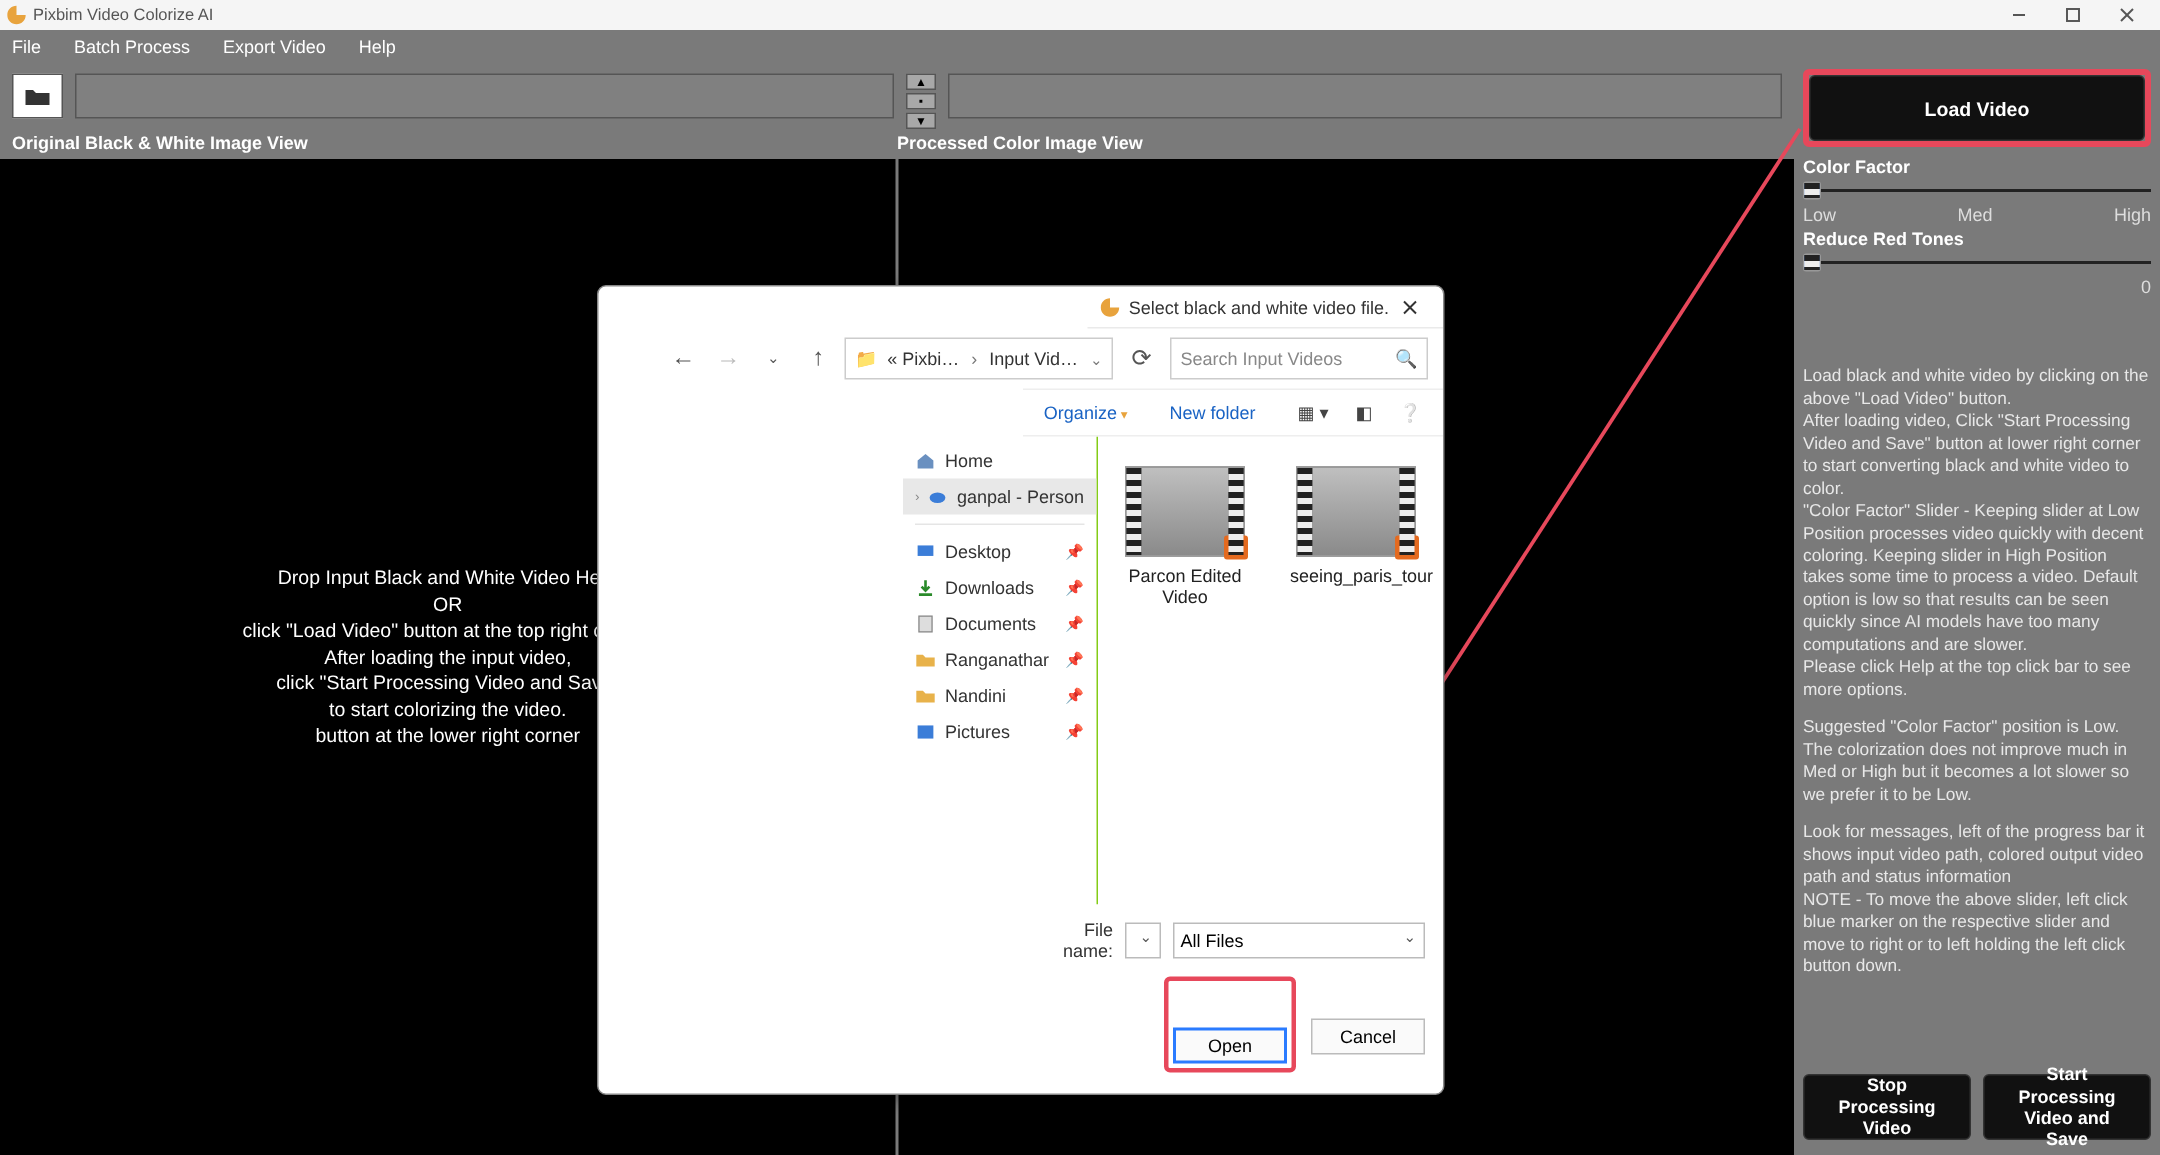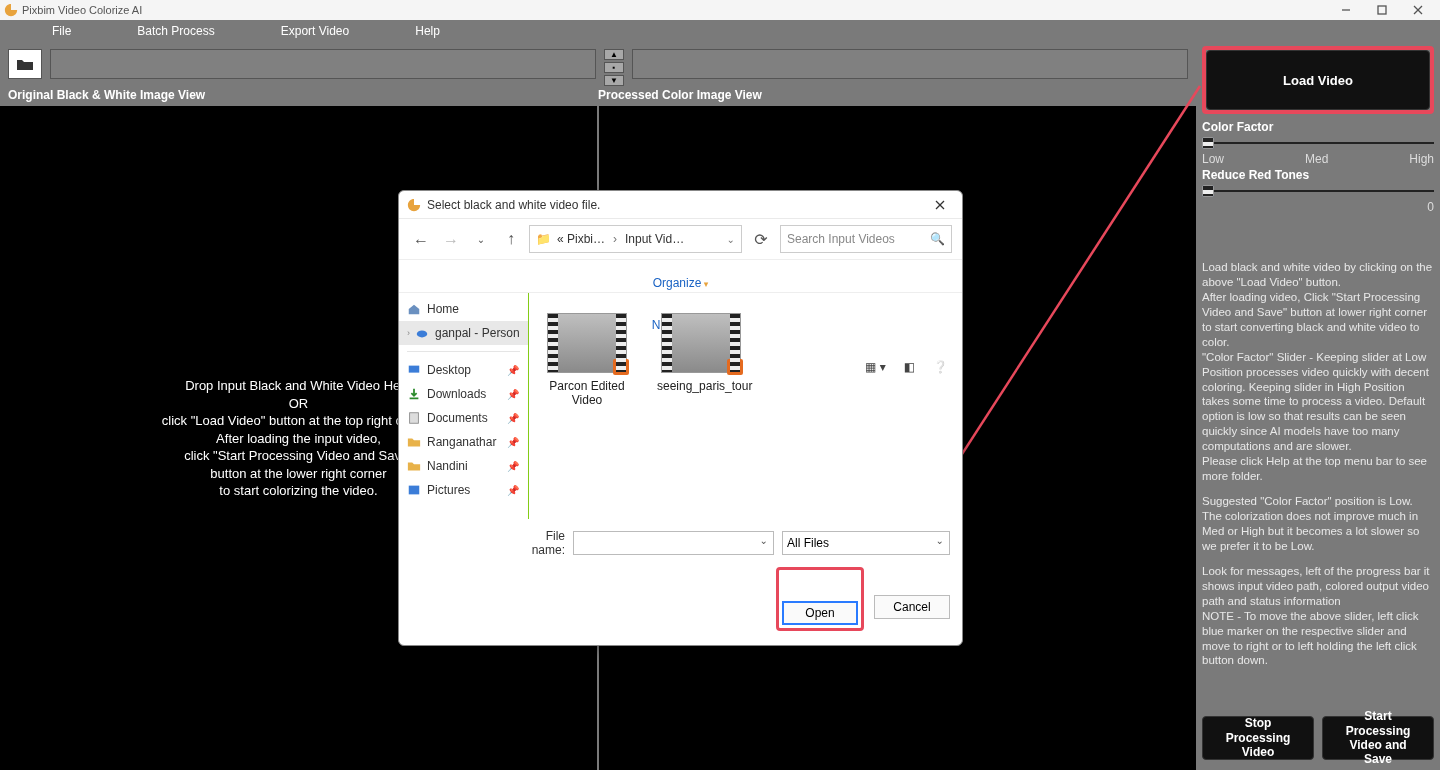--- a/index.html
+++ b/index.html
@@ -7,21 +7,21 @@
 
 
 .titlebar { height: 20px; background: #f5f5f5; display: flex; align-items: center; padding: 0 4px; font-size: 11px; color: #555; }
 .titlebar .logo { width: 14px; height: 14px; margin-right: 4px; }
 .titlebar .spacer { flex: 1; }
 .titlebar .winbtn { width: 36px; height: 20px; display: flex; align-items: center; justify-content: center; color: #555; }
 .titlebar .winbtn svg { width: 10px; height: 10px; }
 
 
 .menubar { height: 22px; background: #7a7a7a; display: flex; align-items: center; padding: 0 4px; font-size: 12px; color: #fff; gap: 14px; }
-.menubar .menuitem { padding: 2px 4px; margin-left: 44px; }
+.menubar .menuitem { padding: 2px 4px; }
 
 .main { display: flex; height: calc(100% - 42px); }
 
 
 .workarea { flex: 1; display: flex; flex-direction: column; min-width: 0; }
 .topstrip { display: flex; align-items: center; height: 44px; padding: 6px 8px; gap: 8px; }
 .iconbtn { width: 34px; height: 30px; background: #fff; border: 1px solid #555; display: flex; align-items: center; justify-content: center; }
 .pathbox { flex: 0 0 546px; height: 30px; border: 1px solid #555; background: #808080; }
 .spinbox { width: 20px; height: 30px; display: flex; flex-direction: column; gap: 2px; }
 .spinbox .sp { flex: 1; background: #a8a8a8; border: 1px solid #555; display:flex; align-items:center; justify-content:center; font-size:8px;}
@@ -32,52 +32,52 @@
 
 .views { flex: 1; display: flex; background: #000; position: relative; }
 .view { flex: 1; position: relative; }
 .view + .view { border-left: 2px solid #7a7a7a; }
 .dropmsg { position: absolute; top: 50%; left: 50%; transform: translate(-50%, -50%); text-align: center; color: #fff; font-size: 13px; line-height: 1.35; width: 90%; }
 
 
 .rightpanel { width: 244px; background: #7a7a7a; display: flex; flex-direction: column; padding: 4px 6px; font-size: 12px; color: #fff; }
 .loadvideo-wrap { border: 4px solid #e7485b; border-radius: 4px; margin-bottom: 4px; }
 .darkbtn { background: #111; color: #fff; border: 1px solid #333; border-radius: 4px; display: flex; align-items: center; justify-content: center; font-size: 13px; font-weight: bold; }
-.loadvideo { height: 60px; width: 100%; }
+.loadvideo { height: 44px; width: 100%; }
 .rightpanel .label { font-weight: bold; font-size: 12px; margin-top: 2px; }
 .slider-row { position: relative; height: 18px; }
 .slider-row .track { position: absolute; top: 8px; left: 0; right: 0; height: 2px; background: #222; }
 .slider-row .thumb { position: absolute; top: 3px; width: 12px; height: 12px; background: #2a7bff; border-radius: 2px; }
 .slider-lbls { display: flex; justify-content: space-between; font-size: 12px; color: #ddd; }
 .btnrow { display: flex; gap: 8px; margin-top: 8px; }
 .btnrow .darkbtn { flex: 1; height: 36px; }
 .infotext { font-size: 11.5px; color: #e8e8e8; line-height: 1.3; margin-top: 46px; overflow: hidden; }
 .infotext p { margin-bottom: 10px; }
 .bottombtns { display: flex; gap: 8px; margin-top: auto; margin-bottom: 6px; }
 .bottombtns .darkbtn { flex: 1; height: 44px; font-size: 12px; text-align: center; line-height: 1.2; padding: 20px; }
 
 
 .arrow-svg { position: absolute; left: 0; top: 0; width: 1440px; height: 770px; pointer-events: none; }
 
 
-.dialog { position: absolute; left: 398px; top: 190px; width: 565px; height: 456px; background: #fff; border: 1px solid #888; box-shadow: 0 3px 12px rgba(0,0,0,.35); border-radius: 6px; overflow: hidden; display: flex; flex-direction: column; }
+.dialog { position: absolute; left: 398px; top: 190px; width: 565px; height: 540px; background: #fff; border: 1px solid #888; box-shadow: 0 3px 12px rgba(0,0,0,.35); border-radius: 6px; overflow: hidden; display: flex; flex-direction: column; align-items: flex-end; }
 .dlg-title { height: 28px; display: flex; align-items: center; padding: 0 8px; border-bottom: 1px solid #eaeaea; font-size: 12px; color: #333; }
 .dlg-title .logo { width: 14px; height: 14px; margin-right: 6px; }
 .dlg-title .spacer { flex: 1; }
 .dlg-title .close { width: 28px; height: 28px; display: flex; align-items: center; justify-content: center; color: #333; }
 .dlg-nav { height: 40px; display: flex; align-items: center; padding: 0 10px; gap: 6px; }
 .navarrow { width: 24px; height: 24px; display: flex; align-items: center; justify-content: center; color: #555; }
 .crumb-box { flex: 1; height: 28px; border: 1px solid #ccc; display: flex; align-items: center; font-size: 12px; color: #333; padding: 0 6px; gap: 6px; }
 .crumb-box .fi { color: #e8a33d; }
 .crumb-box .sep::before { content: "›"; color: #777; margin: 0 2px; }
 .crumb-box .dd::after { content: "⌄"; font-size: 10px; color: #777; margin-left: 2px; }
 .refresh { width: 26px; height: 26px; display: flex; align-items: center; justify-content: center; color: #555; }
 .search-box { width: 172px; height: 28px; border: 1px solid #ccc; display: flex; align-items: center; padding: 0 6px; font-size: 12px; color: #888; }
 .search-box .mag { margin-left: auto; color: #888; }
-.dlg-toolbar { height: 32px; display: flex; align-items: center; padding: 16px 14px; border-top: 1px solid #eee; border-bottom: 1px solid #eee; font-size: 12px; color: #1a63c4; gap: 28px; flex-direction: column; }
+.dlg-toolbar { height: 32px; display: flex; align-items: center; padding: 0 14px; border-top: 1px solid #eee; border-bottom: 1px solid #eee; font-size: 12px; color: #1a63c4; gap: 28px; }
 .dlg-toolbar .right { margin-left: auto; display: flex; align-items: center; gap: 18px; color: #444; }
 .dlg-toolbar .org::after { content: " ▾"; font-size: 9px; color: #e8a33d; }
 .dlg-body { flex: 1; display: flex; overflow: hidden; }
 .dlg-side { width: 130px; border-right: 1px solid #84cc16; padding: 4px 0; font-size: 12px; overflow: hidden; }
 .side-item { display: flex; align-items: center; gap: 6px; padding: 5px 8px; color: #333; white-space: nowrap; position: relative; }
 .side-item.sel { background: #e8e8e8; }
 .side-item .pin { position: absolute; right: 8px; color: #888; font-size: 10px; }
 .side-sep { height: 1px; background: #e5e5e5; margin: 6px 8px; }
 .side-ico { width: 14px; height: 14px; flex: none; }
 .dlg-files { flex: 1; padding: 20px 14px; display: flex; gap: 26px; align-items: flex-start; }
@@ -160,22 +160,22 @@
     </div>
     <div class="views">
       <div class="view">
         <div class="dropmsg">
           <div>Drop Input Black and White Video Here</div>
           <div>OR</div>
           <div>click "Load Video" button at the top right corner.</div>
           <div> </div>
           <div>After loading the input video,</div>
           <div>click "Start Processing Video and Save"</div>
+          <div>to start colorizing the video.</div>
           <div>button at the lower right corner</div>
-          <div>to start colorizing the video.</div>
         </div>
       </div>
       <div class="view"></div>
     </div>
   </div>
 
   <div class="rightpanel">
     <div class="loadvideo-wrap">
       <div class="darkbtn loadvideo">Load Video</div>
     </div>
@@ -196,21 +196,21 @@
     </div>
     <div class="slider-lbls">
         <span></span>
         <span></span>
         <span>0</span>
       </div>
     <div class="infotext">
       <p><span>Load black and white video by clicking on the above "Load Video" button.</span><br>
          <span>After loading video, Click "Start Processing Video and Save" button at lower right corner to start converting black and white video to color.</span><br>
          <span>"Color Factor" Slider - Keeping slider at Low Position processes video quickly with decent coloring. Keeping slider in High Position takes some time to process a video. Default option is low so that results can be seen quickly since AI models have too many computations and are slower.</span><br>
-         <span>Please click Help at the top menu bar to see more folder.</span></p>
+         <span>Please click Help at the top click bar to see more options.</span></p>
       <p>Suggested "Color Factor" position is Low. The colorization does not improve much in Med or High but it becomes a lot slower so we prefer it to be Low.</p>
       <p><span>Look for messages, left of the progress bar it shows input video path, colored output video path and status information</span><br>
          <span>NOTE - To move the above slider, left click blue marker on the respective slider and move to right or to left holding the left click button down.</span></p>
     </div>
     <div class="bottombtns">
       <div class="darkbtn">Stop Processing Video</div>
       <div class="darkbtn">Start Processing Video and Save</div>
     </div>
   </div>
 </div>

